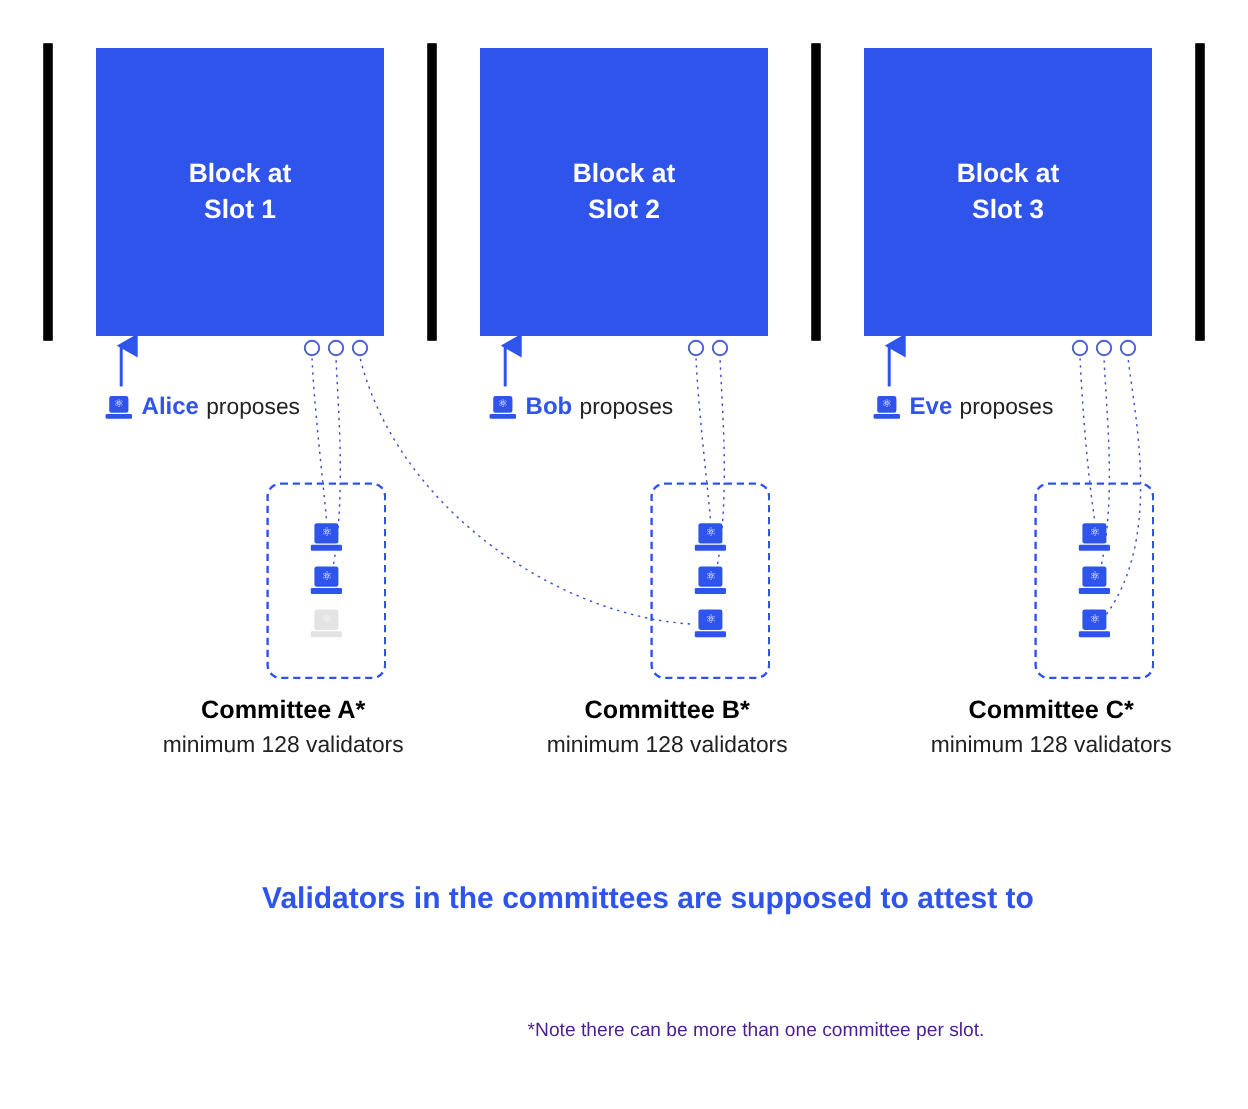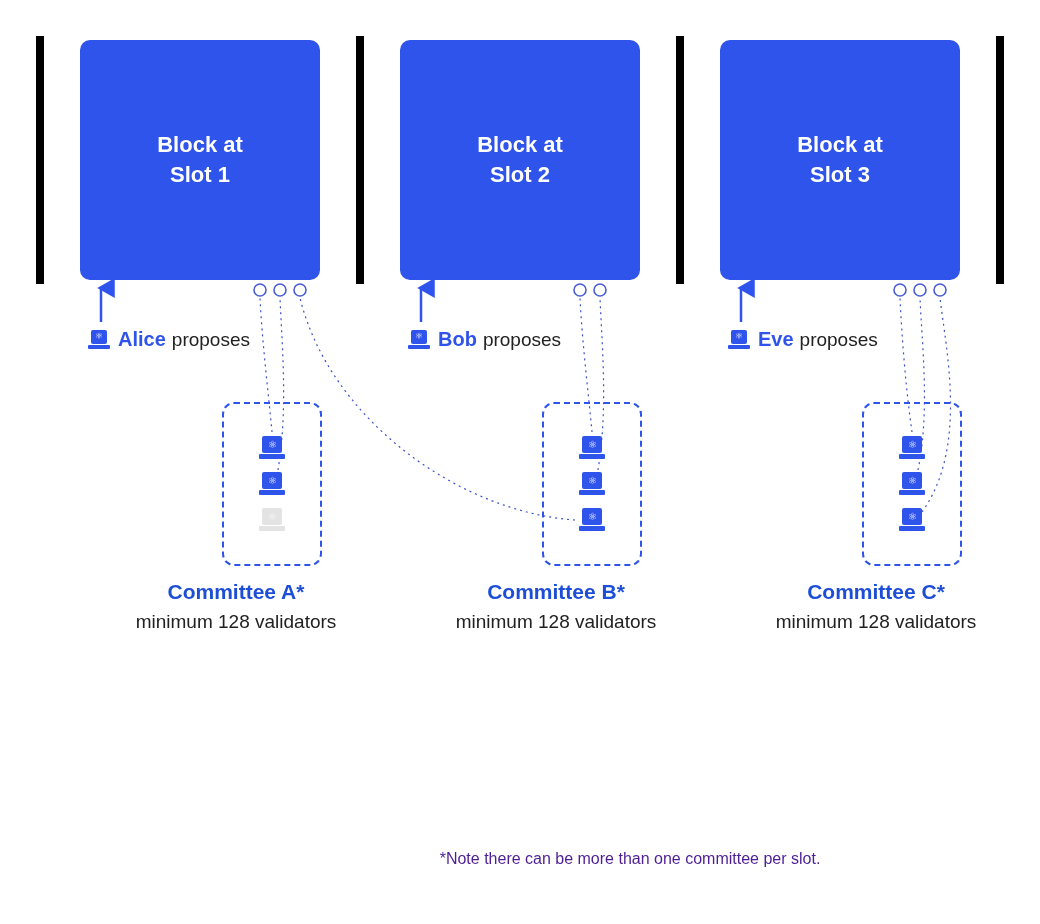--- a/index.html
+++ b/index.html
@@ -26,21 +26,21 @@
     width: 8px;
     background: #000000;
     top: 36px;
     height: 248px;
   }
   
   .block {
     position: absolute;
     width: 240px;
     height: 240px;
-    border-radius: 10px;
+    border-radius: 0;
     background: #2f54eb;
     color: #ffffff;
     display: flex;
     align-items: center;
     justify-content: center;
     text-align: center;
     font-size: 22px;
     font-weight: bold;
     line-height: 1.35;
     top: 40px;
@@ -126,21 +126,21 @@
     left: 9px; top: 3px; width: 8px; height: 11px; font-size: 10px; line-height: 11px;
   }
   
   .committee-label {
     position: absolute;
     width: 300px;
     text-align: center;
     top: 580px;
     font-size: 21px;
     font-weight: bold;
-    color: #1d4ed8;
+    color: #000000;
   }
   .committee-sub {
     position: absolute;
     width: 300px;
     text-align: center;
     top: 611px;
     font-size: 19px;
     color: #222222;
   }
   
@@ -310,17 +310,18 @@
     <span class="laptop">
       <span class="screen"></span>
         <span class="base"></span>
         <span class="glyph">⚛</span>
     </span>
   </div>
   <div class="committee-label" style="left:726px;">Committee C*</div>
   <div class="committee-sub" style="left:726px;">minimum 128 validators</div>
 
   <div class="headline">
+    <div>Validators in the committees are supposed to attest to</div>
   </div>
 
   <div class="footnote">*Note there can be more than one committee per slot.</div>
 
 </div>
 
 </body></html>

